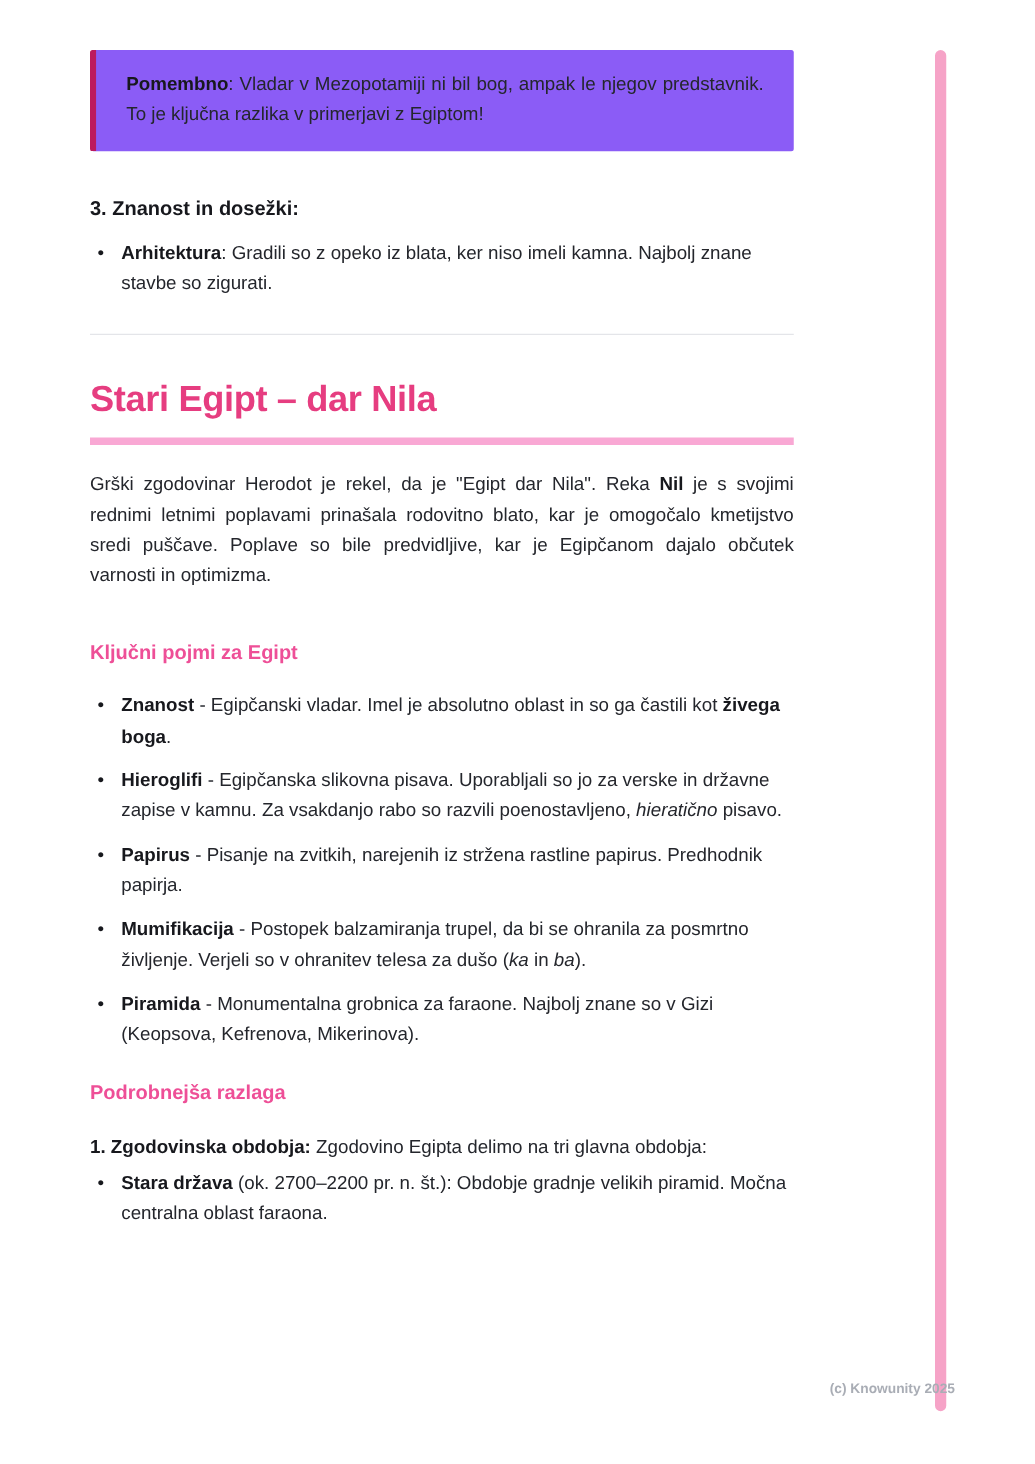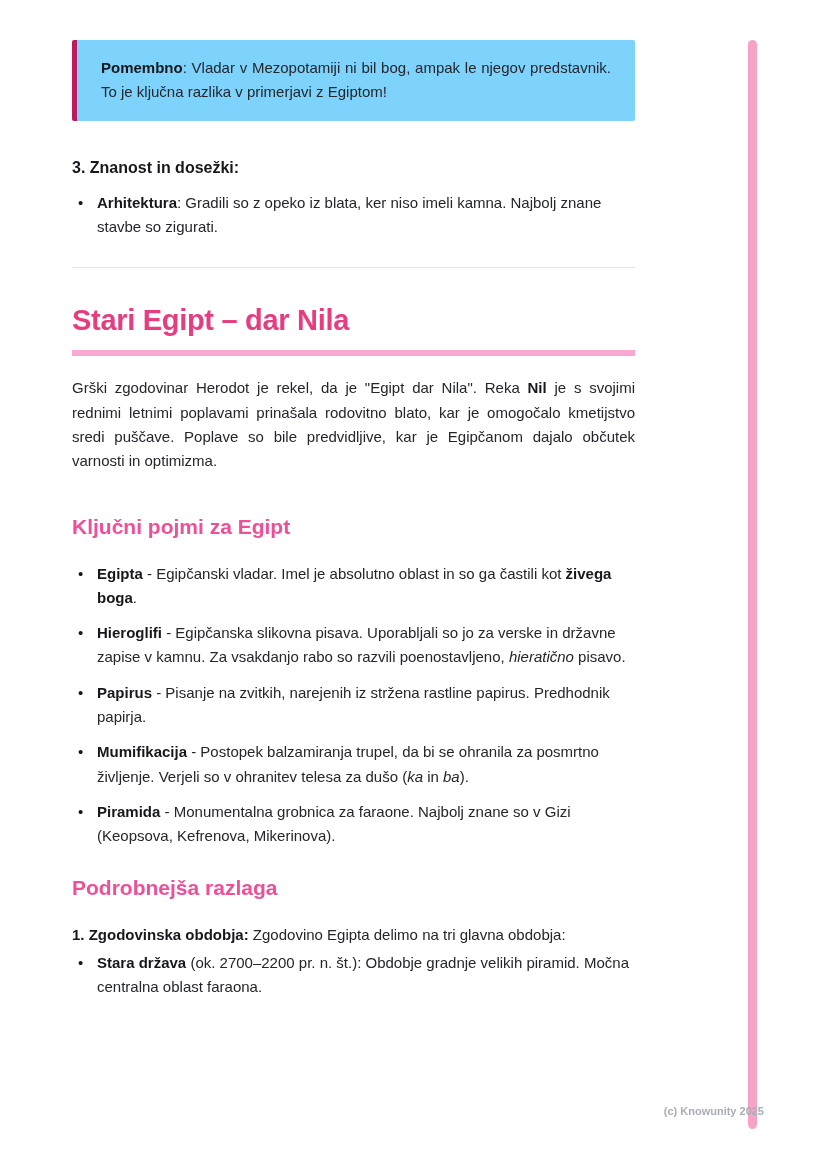--- a/index.html
+++ b/index.html
@@ -7,40 +7,40 @@
   body {
     width:828px; height:1171px; position:relative; overflow:hidden;
     font-family:"Liberation Sans","DejaVu Sans",sans-serif;
     color:#24262c;
   }
   .content {
     position:absolute; left:72px; top:40px; width:563px;
     font-size:15px; line-height:1.62;
   }
   .callout {
-    background:#7dd3fc;
+    background:#8b5cf6;
     border-left:5px solid #bc1a5e;
     border-radius:2px;
     padding:16px 24px;
     margin-bottom:34px;
   }
   .callout p { text-align:justify; }
   h3.section-heading { font-size:16px; color:#17181d; margin-bottom:10px; }
   ul { list-style:none; }
   li { position:relative; padding-left:25px; margin-bottom:11px; text-align:left; }
   li::before { content:"\2022"; position:absolute; left:6px; top:0; color:#17181d; }
   hr.divider { border:none; border-top:1px solid #e4e5e9; margin:28px 0 34px 0; }
   h1.doc-title {
     font-size:29px; line-height:1.25; letter-spacing:-0.3px;
     color:#e63d80;
     padding-bottom:12px; border-bottom:6px solid #f9a8d4;
     margin-bottom:20px;
   }
   p.justified { text-align:justify; margin-bottom:36px; }
-  h2.sub-heading { font-size:21px; color:#ee4f97; margin:22px 0 18px 0; }
+  h2.sub-heading { font-size:16px; color:#ee4f97; margin:22px 0 18px 0; }
   p.lead { margin-bottom:4px; }
   strong { color:#17181d; }
   em { font-style:italic; }
   .edge-bar {
     position:absolute; right:71px; top:40px; bottom:42px; width:9px;
     background:#f6a3c7; border-radius:5px; z-index:1;
   }
   .watermark {
     position:absolute; right:64px; bottom:54px;
     font-size:11px; color:#a9adb5; z-index:2;font-weight:bold;
@@ -65,21 +65,21 @@
 
   <hr class="divider">
 
   <h1 class="doc-title">Stari Egipt – dar Nila</h1>
 
   <p class="justified"><span>Grški zgodovinar Herodot je rekel, da je "Egipt dar Nila". Reka </span><strong>Nil</strong><span> je s svojimi rednimi letnimi poplavami prinašala rodovitno blato, kar je omogočalo kmetijstvo sredi puščave. Poplave so bile predvidljive, kar je Egipčanom dajalo občutek varnosti in optimizma.</span></p>
 
   <h2 class="sub-heading">Ključni pojmi za Egipt</h2>
 
   <ul>
-    <li><strong>Egipta</strong><span> - Egipčanski vladar. Imel je absolutno oblast in so ga častili kot </span><strong>živega boga</strong><span>.</span></li>
+    <li><strong>Znanost</strong><span> - Egipčanski vladar. Imel je absolutno oblast in so ga častili kot </span><strong>živega boga</strong><span>.</span></li>
     <li><strong>Hieroglifi</strong><span> - Egipčanska slikovna pisava. Uporabljali so jo za verske in državne zapise v kamnu. Za vsakdanjo rabo so razvili poenostavljeno, </span><em>hieratično</em><span> pisavo.</span></li>
     <li><strong>Papirus</strong><span> - Pisanje na zvitkih, narejenih iz stržena rastline papirus. Predhodnik papirja.</span></li>
     <li><strong>Mumifikacija</strong><span> - Postopek balzamiranja trupel, da bi se ohranila za posmrtno življenje. Verjeli so v ohranitev telesa za dušo (</span><em>ka</em><span> in </span><em>ba</em><span>).</span></li>
     <li><strong>Piramida</strong><span> - Monumentalna grobnica za faraone. Najbolj znane so v Gizi (Keopsova, Kefrenova, Mikerinova).</span></li>
   </ul>
 
   <h2 class="sub-heading">Podrobnejša razlaga</h2>
 
   <p class="lead"><strong>1. Zgodovinska obdobja:</strong><span> Zgodovino Egipta delimo na tri glavna obdobja:</span></p>
 

